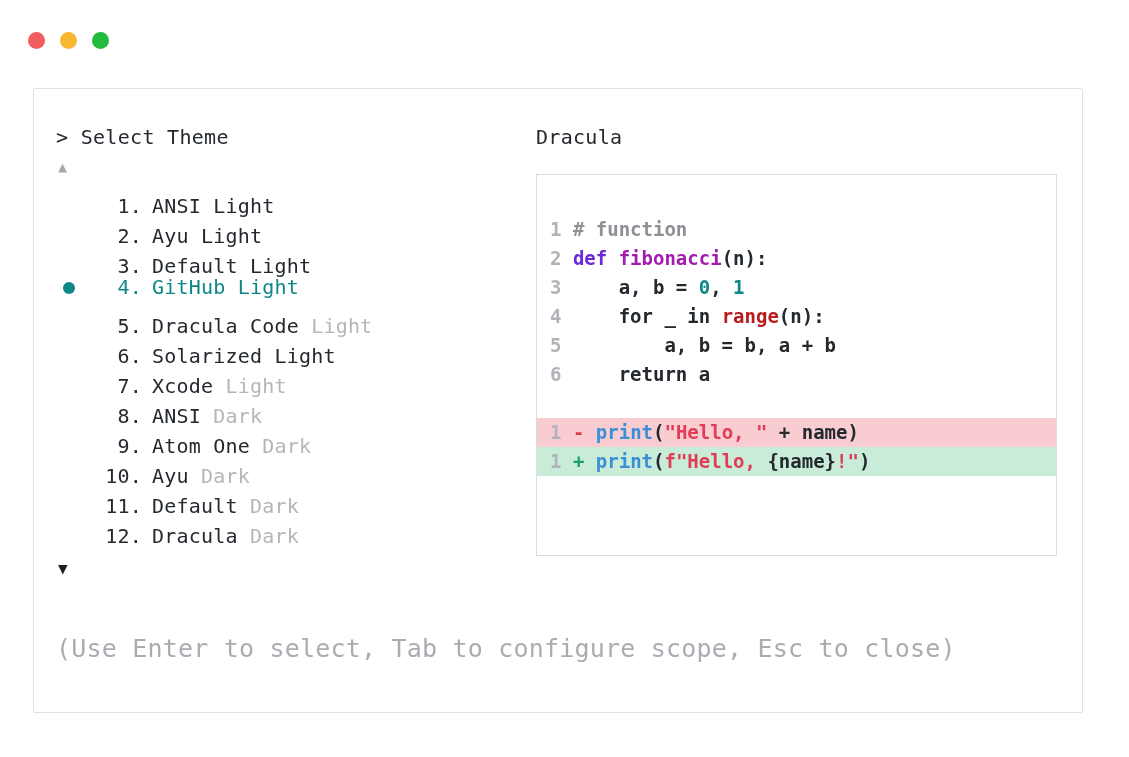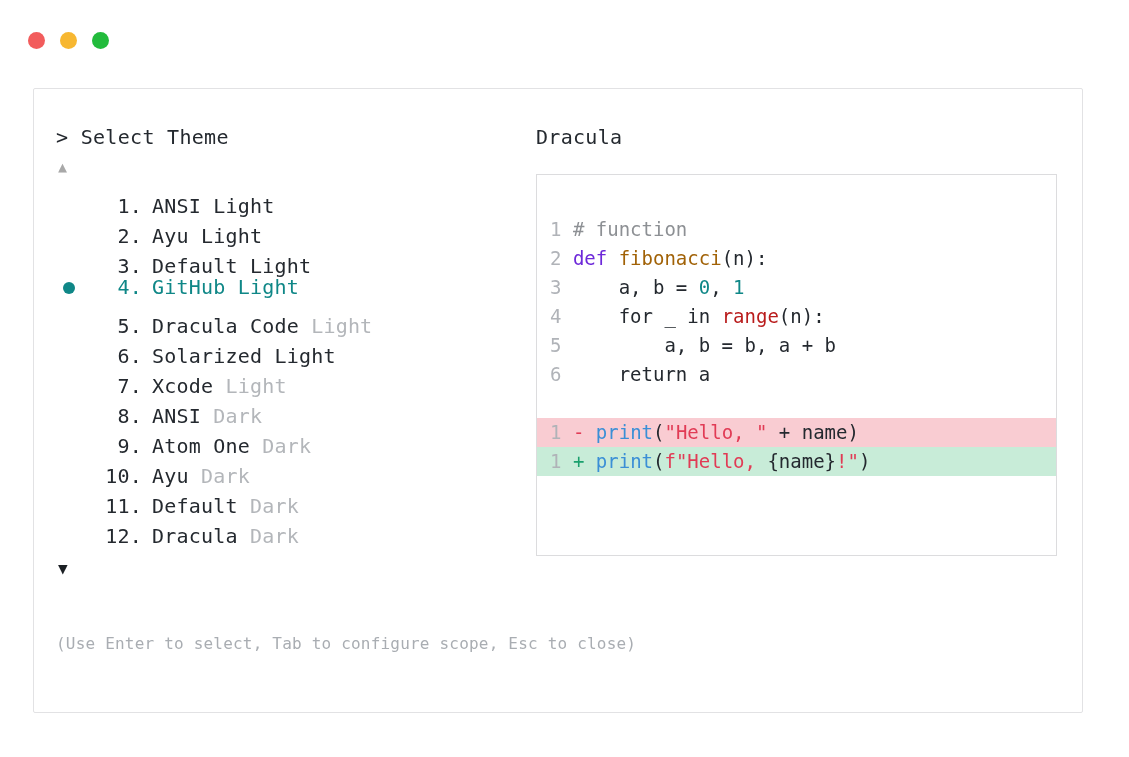--- a/index.html
+++ b/index.html
@@ -121,21 +121,21 @@
   }
   .variant.muted { color: #b3b6ba; }
   .theme-row.selected .num-cell,
   .theme-row.selected .name-cell,
   .theme-row.selected .variant { color: #0f8787; }
 
   .footer-hint {
     position: absolute;
     left: 22px;
     top: 545px;
-    font-size: 16px;
+    font-size: 25px;
     color: #a9adb2;
     white-space: pre;
     letter-spacing: 0.2px;
   }
 
   
   .right-col {
     position: absolute;
     left: 502px;
     top: 36px;
@@ -164,27 +164,28 @@
     right: 0;
     font-size: 19px;
     line-height: 29px;
     white-space: pre;
   }
   .code-line {
     display: block;
     padding-left: 13px;
     white-space: pre;
     height: 29px;
+    font-weight: bold;
   }
   .ln { color: #b0b3b8; }
   .code-spacer { height: 29px; display:block; }
 
   .tok-comment { color: #8d9094; }
   .tok-kw      { color: #6d28d9; }
-  .tok-fn      { color: #a16207; }
+  .tok-fn      { color: #a21caf; }
   .tok-plain   { color: #24292f; }
   .tok-num     { color: #0f8787; }
   .tok-builtin { color: #b91c1c; }
   .tok-call    { color: #3b8fd6; }
   .tok-str     { color: #e13b55; }
   .tok-brace   { color: #24292f; }
 
   .diff-del { background: #f9ccd2; }
   .diff-add { background: #c8ecd8; }
   .marker-del { color: #e13b55; }

